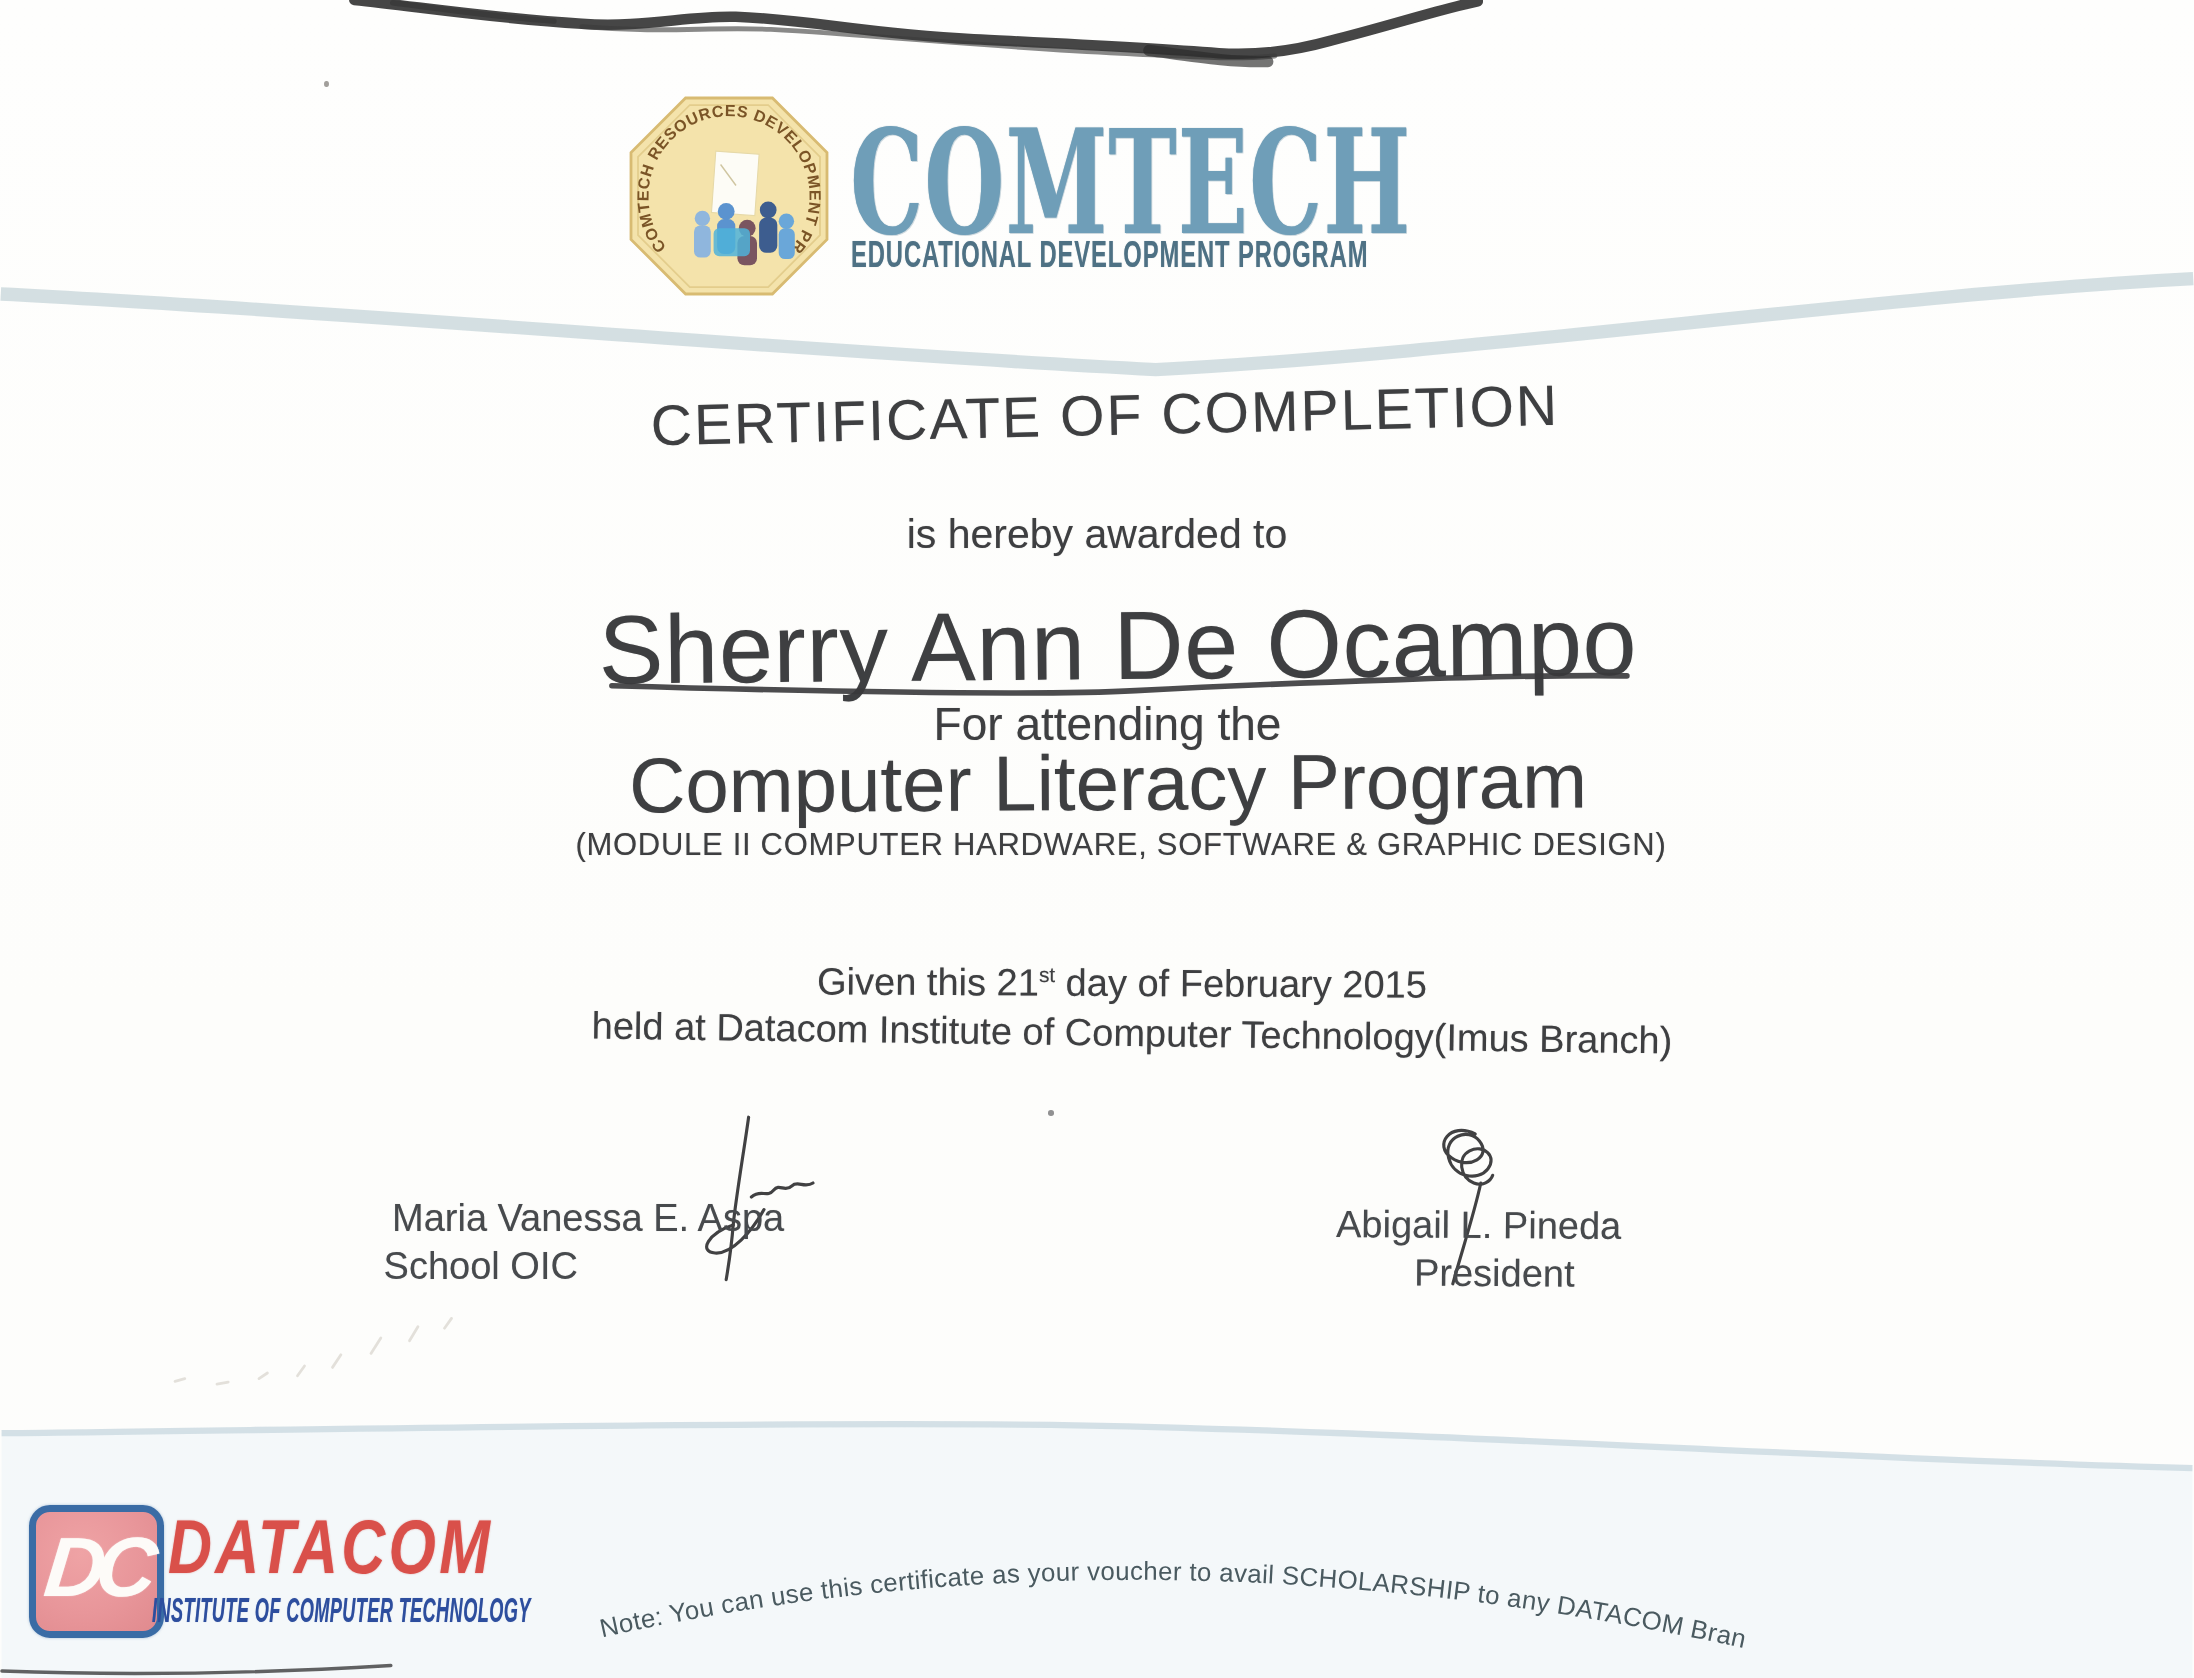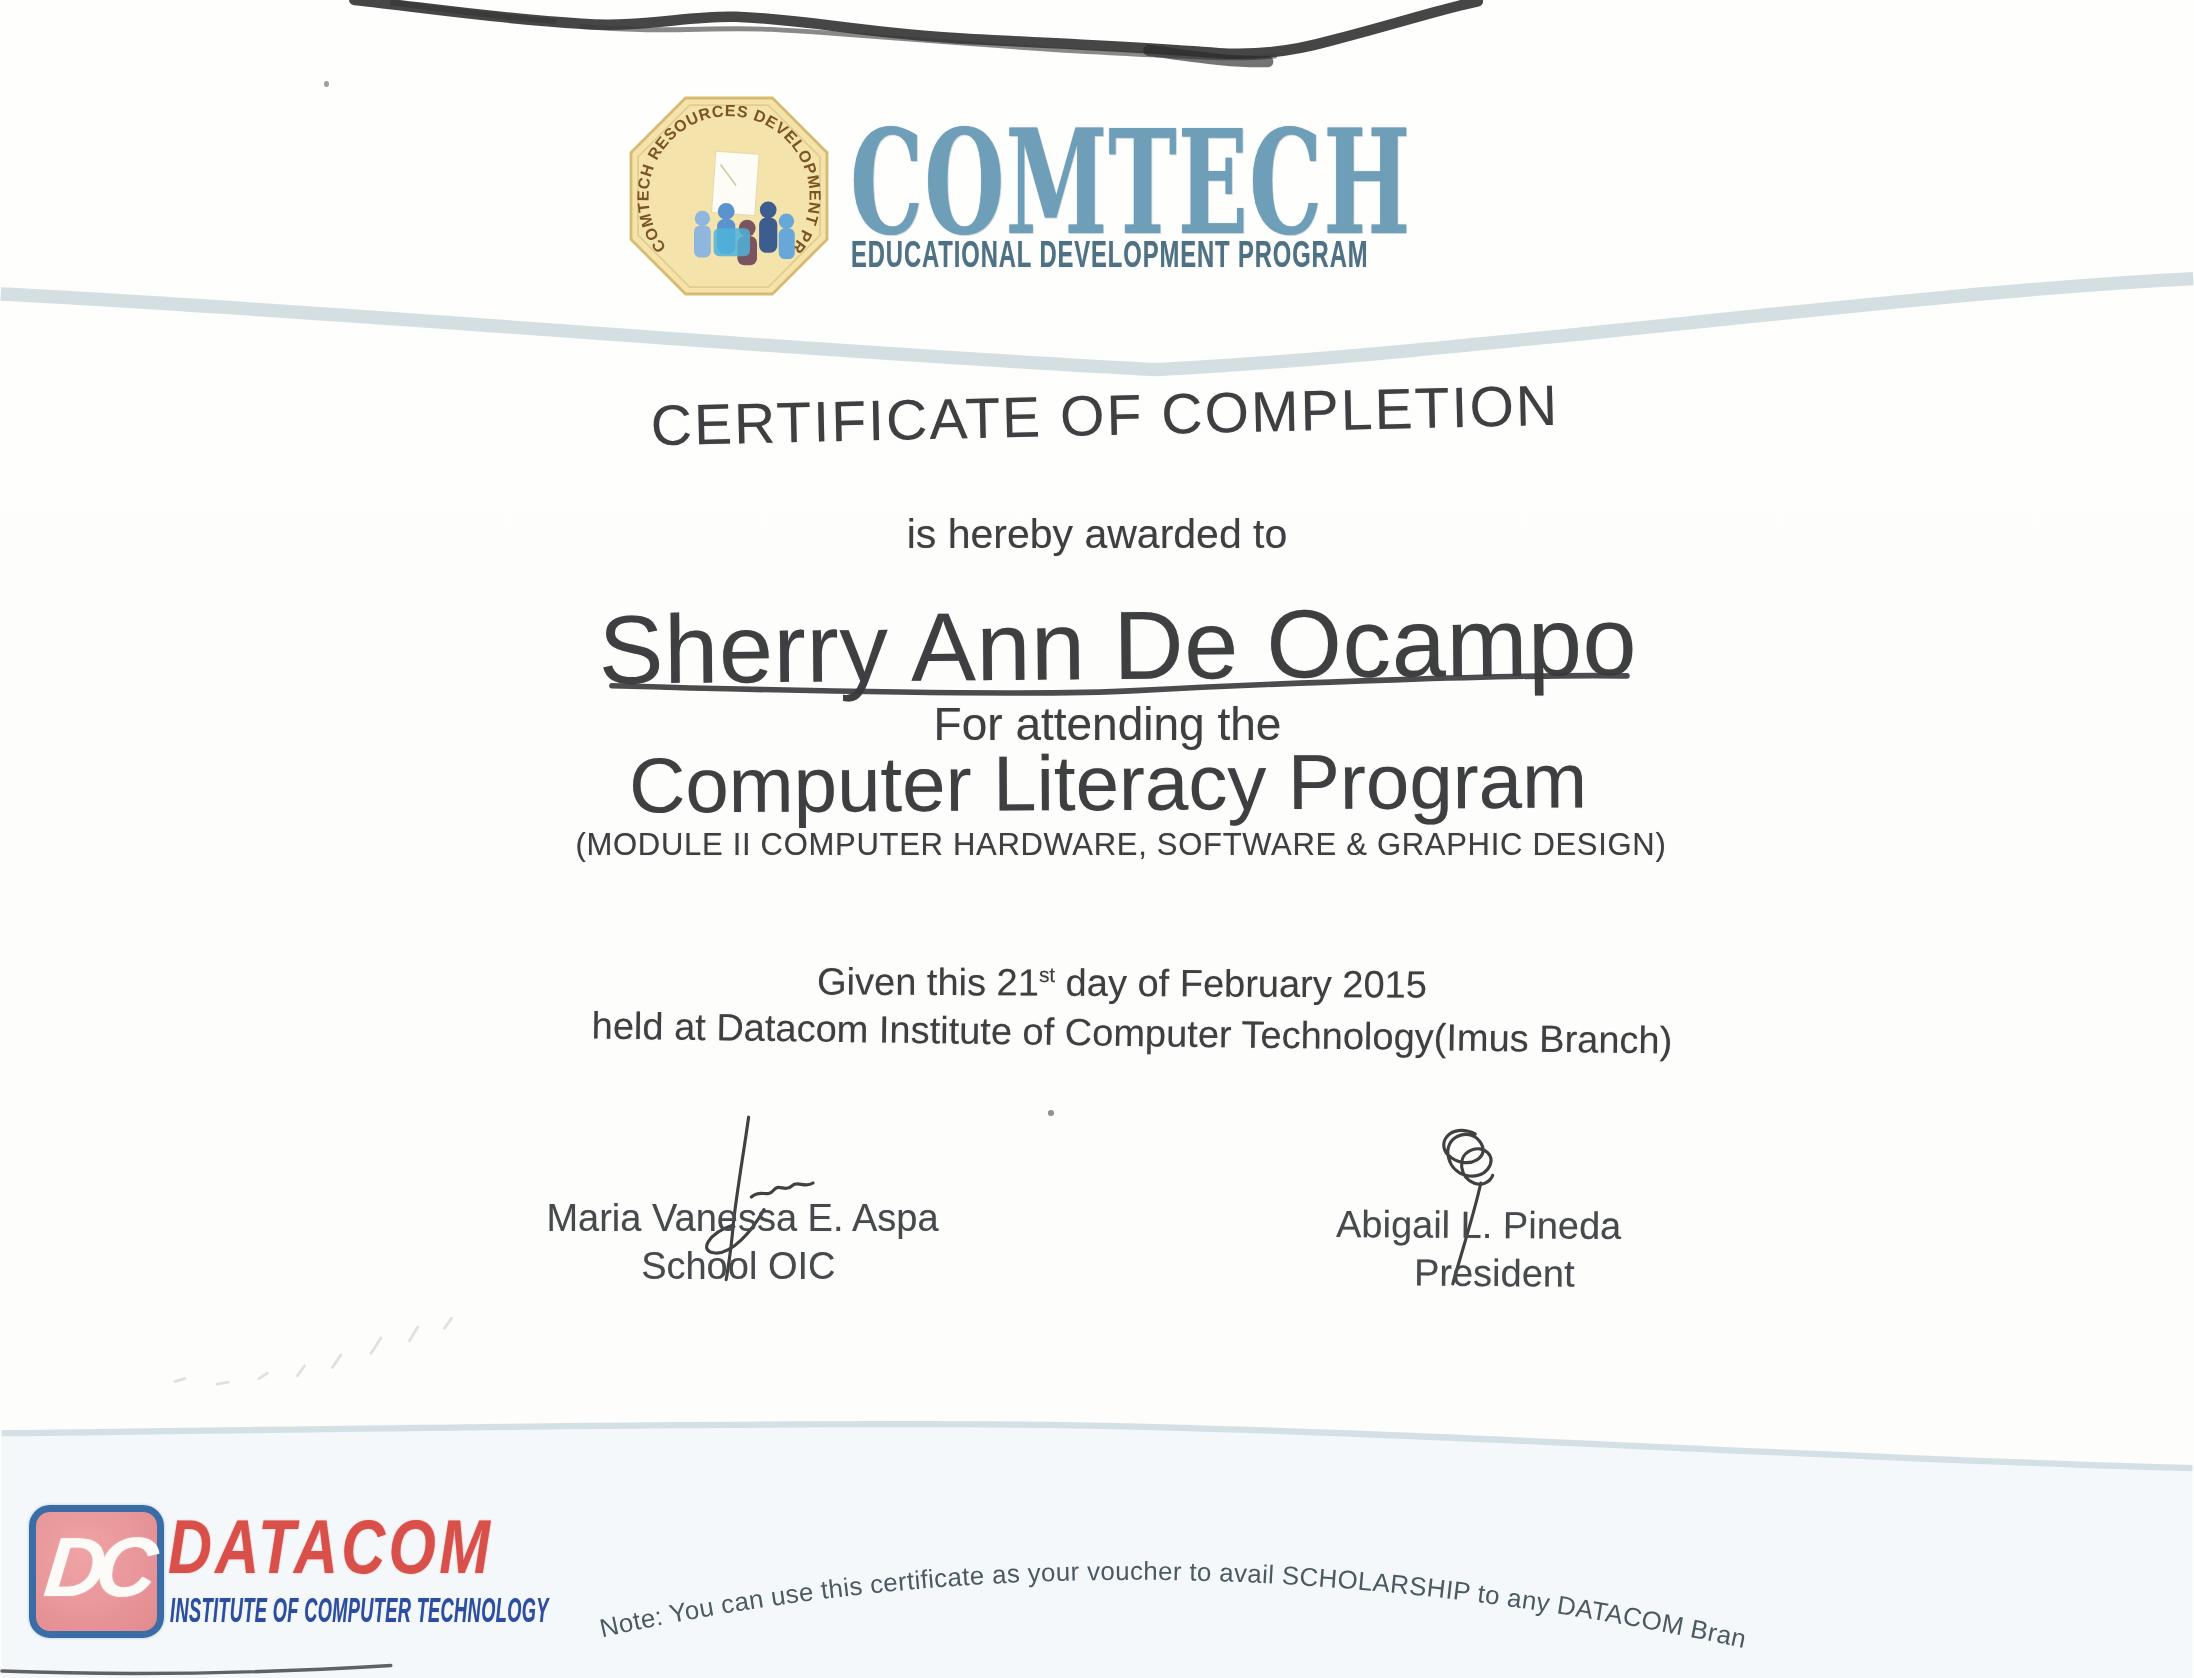--- a/index.html
+++ b/index.html
@@ -155,21 +155,21 @@
     </g>
   </svg>
 
   <svg class="abs" style="left:666px;top:1113px;" width="196" height="175" viewBox="0 0 280 250">
     <g fill="none" stroke="#2d2d2f" stroke-width="4.5" stroke-linecap="round" opacity="0.9">
       <path d="M 118,6 C 112,50 100,120 96,160 C 94,185 90,214 86,238"></path>
       <path d="M 96,160 C 60,172 46,198 70,200 C 94,202 122,170 140,138"></path>
       <path d="M 122,120 C 136,108 144,122 154,110 C 162,100 170,114 180,104 C 188,96 198,108 210,100"></path>
     </g>
   </svg>
-  <div class="abs soft" style="left:392px;top:1199px;width:701px;text-align:center;">
+  <div class="abs soft" style="left:392px;top:1199px;width:701px;text-align:left;">
     <div class="sig-name">Maria Vanessa E. Aspa</div>
     <div class="sig-title" style="margin-left:-8.4px;">School OIC</div>
   </div>
 
   <svg class="abs" style="left:1408px;top:1120px;" width="154" height="175" viewBox="0 0 220 250">
     <g fill="none" stroke="#2d2d2f" stroke-width="4.5" stroke-linecap="round" opacity="0.9">
       <path d="M 96,20 C 60,2 36,36 62,54 C 88,72 120,52 102,30 C 86,10 50,24 58,54 C 65,82 100,88 114,70 C 128,52 108,34 88,44 C 70,53 74,82 94,90 C 106,95 118,88 121,79"></path>
       <path d="M 104,90 C 95,132 78,184 64,234"></path>
     </g>
   </svg>
@@ -183,21 +183,21 @@
     <path d="M 0,56 C 400,52 1000,40 1500,44 C 2000,52 2600,92 3132,106" fill="none" stroke="#cfdde3" stroke-width="9" opacity="0.9"></path>
   </svg>
 
   <div class="abs dc-box">
     <div class="dc-letters">DC</div>
   </div>
 
   <div class="abs" style="left:168px;top:1509px;">
     <span class="datacom-word">DATACOM</span>
   </div>
-  <div class="abs" style="left:170px;top:1592px;">
+  <div class="abs" style="left:152px;top:1592px;">
     <span class="datacom-sub">INSTITUTE OF COMPUTER TECHNOLOGY</span>
   </div>
 
   <svg class="abs" style="left:581px;top:1555px;" width="1233" height="123" viewBox="0 0 1760 176">
     <defs>
         <path id="notePath" d="M 28,118 Q 800,-55 1670,135" fill="none"></path>
       </defs>
     <text font-family="Liberation Sans, sans-serif" font-size="37" fill="#4a5a60" letter-spacing="0.5">
       <textPath href="#notePath" xlink:href="#notePath">Note: You can use this certificate as your voucher to avail SCHOLARSHIP to any DATACOM Branches.</textPath>
     </text>

